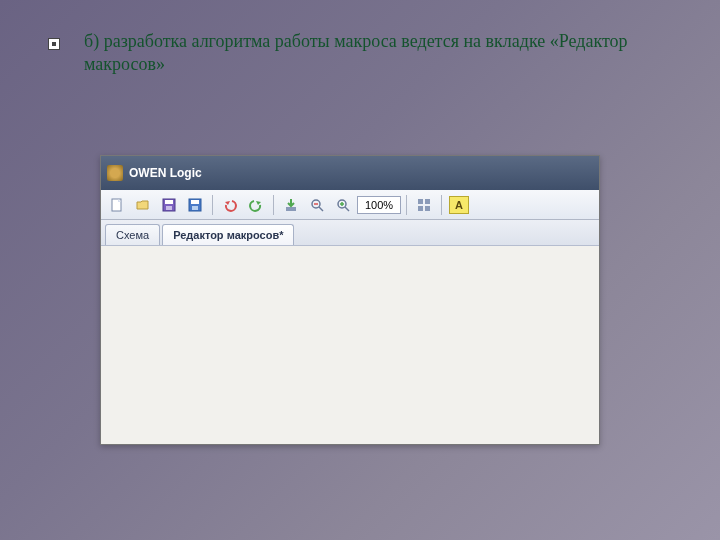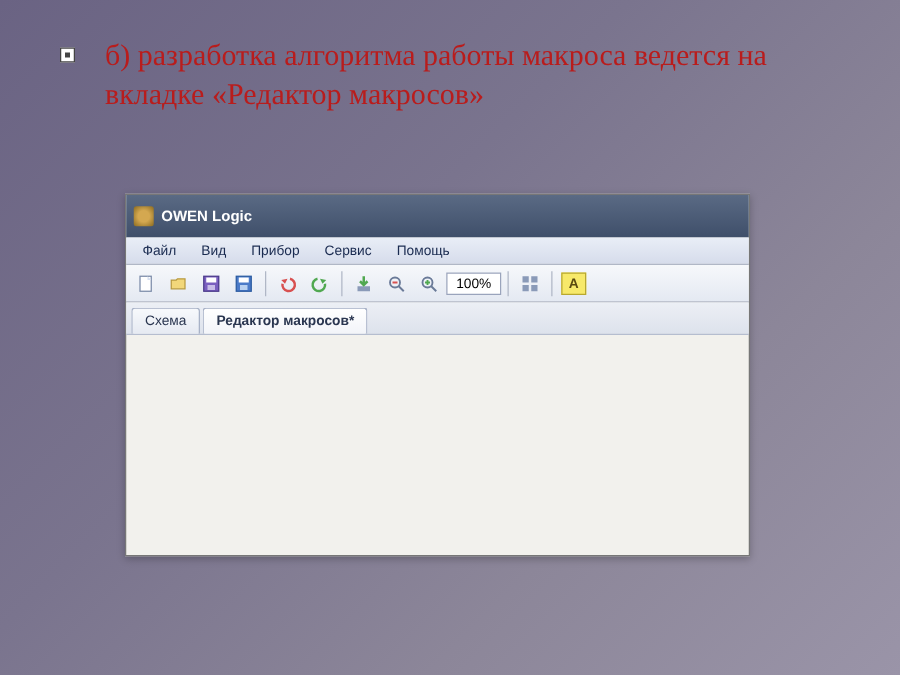--- a/index.html
+++ b/index.html
@@ -8,22 +8,22 @@
     background: linear-gradient(135deg, #6a6383 0%, #7a748e 40%, #8c8699 70%, #9a94a8 100%);
     font-family: Georgia, 'Times New Roman', serif;
     position: relative;
     overflow: hidden;
   }
   .slide-text {
     position: absolute;
     top: 30px;
     left: 84px;
     right: 60px;
-    color: #b91c1c;
-    font-size: 24px;
+    color: #14532d;
+    font-size: 18px;
     line-height: 1.3;
   }
   .bullet {
     position: absolute;
     left: 48px;
     top: 38px;
     width: 12px; height: 12px;
     border: 1px solid #444;
     background: #fff;
     display: flex;
@@ -187,27 +187,20 @@
 <div class="bullet"></div>
 <div class="slide-text">б) разработка алгоритма работы макроса ведется на вкладке «Редактор макросов»</div>
 
 <div class="screenshot">
 
   <div class="titlebar">
     <div class="app-icon"></div>
     <span>OWEN Logic</span>
   </div>
 
-  <div class="menubar">
-    <span class="menu-item">Файл</span>
-    <span class="menu-item">Вид</span>
-    <span class="menu-item">Прибор</span>
-    <span class="menu-item">Сервис</span>
-    <span class="menu-item">Помощь</span>
-  </div>
 
   <div class="toolbar">
     <div class="tbtn">
       <svg class="ic" viewBox="0 0 16 16">
           <rect x="3" y="2" width="9" height="12" fill="#fff" stroke="#7a8aa8"></rect>
           <path d="M9 2 L12 5 L9 5 Z" fill="#d8e0f0"></path>
         </svg>
     </div>
     <div class="tbtn">
       <svg class="ic" viewBox="0 0 16 16">

